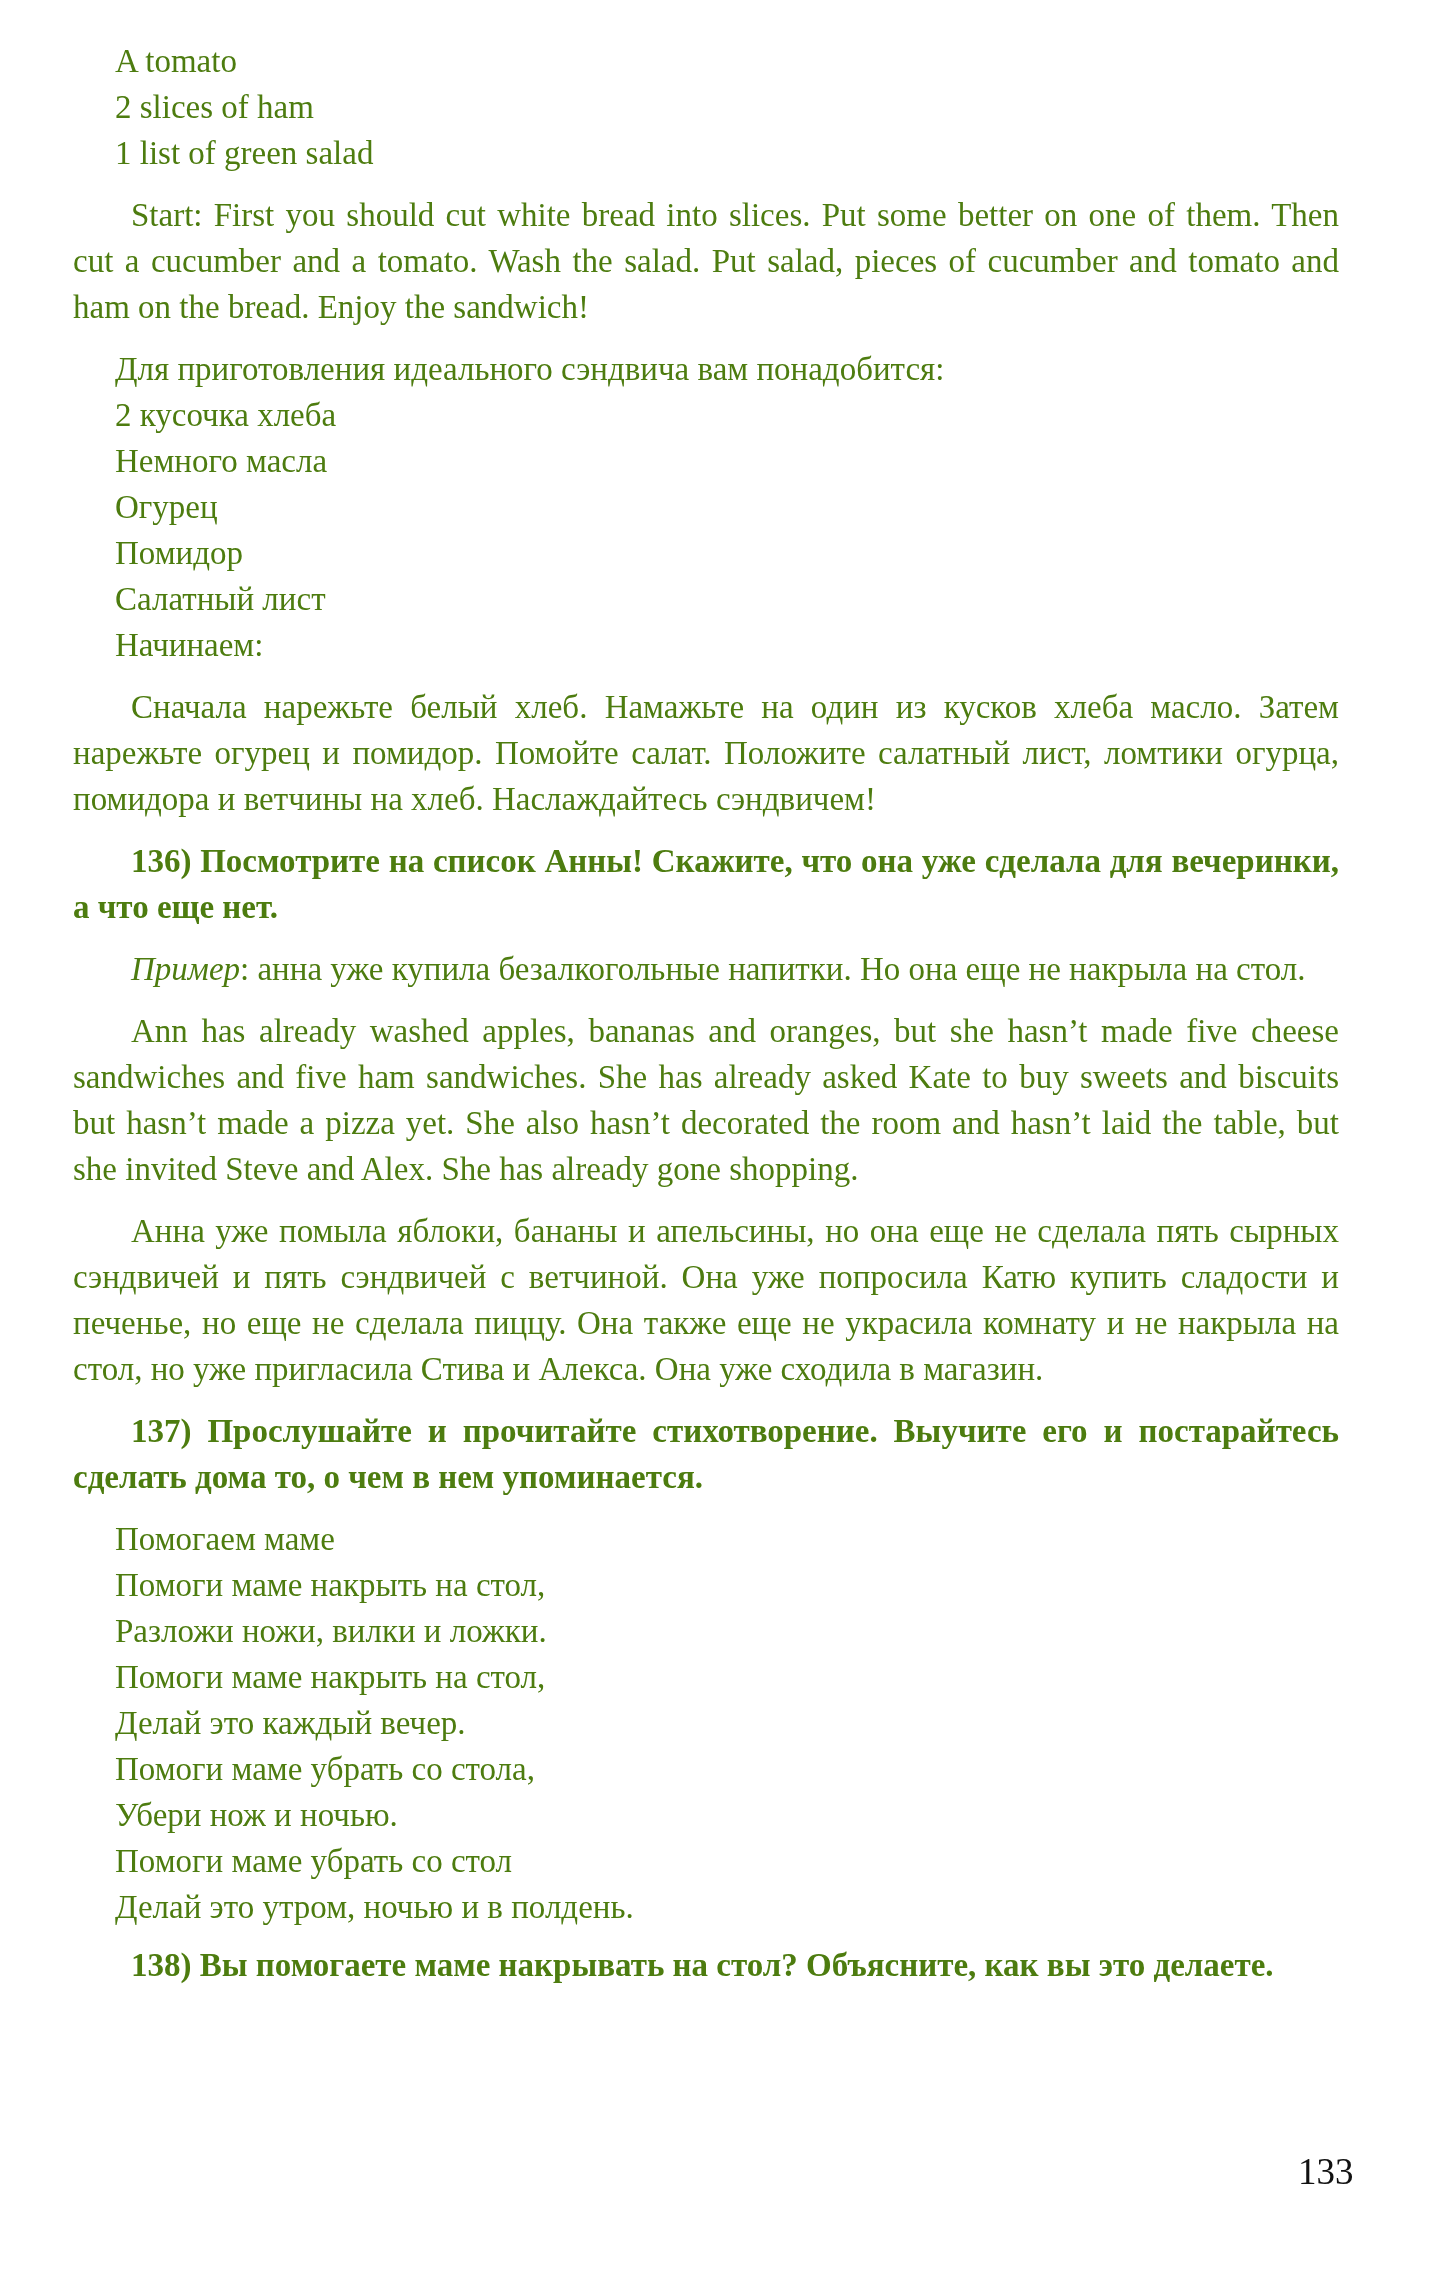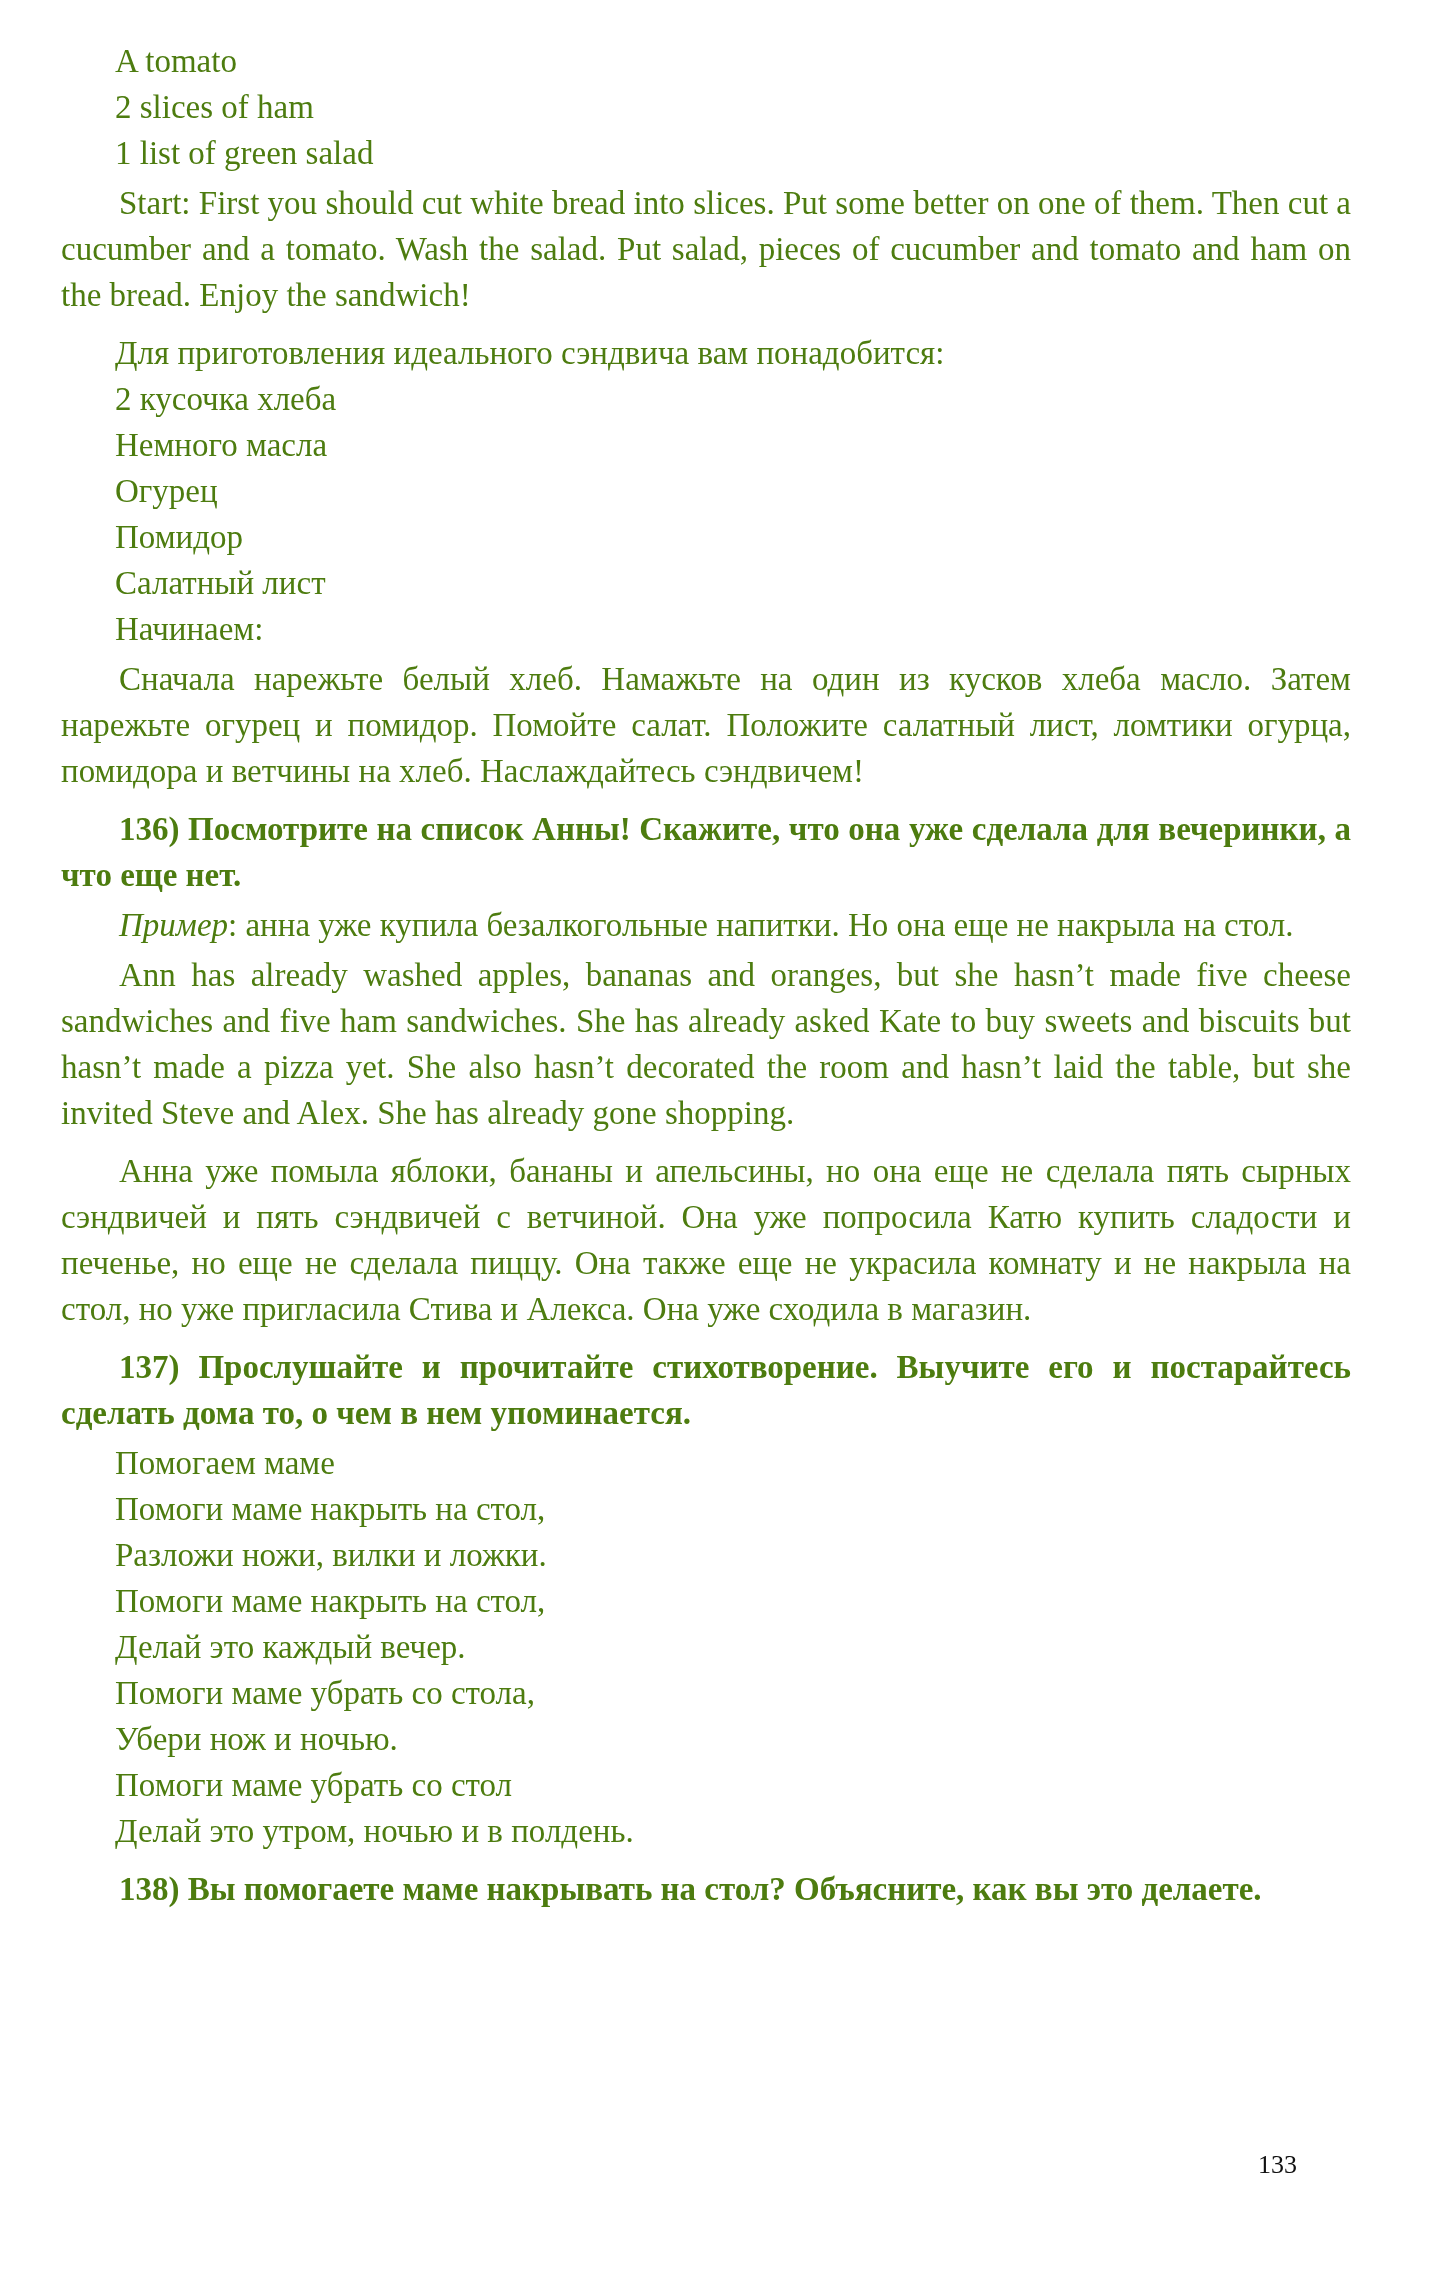--- a/index.html
+++ b/index.html
@@ -2,27 +2,27 @@
 <html><head>
   <meta charset="utf-8">
   <style>
     html, body { margin: 0; padding: 0; background: #ffffff; }
     body { width: 1429px; height: 2271px; position: relative; overflow: hidden; }
     .page {
       position: absolute; left: 57px; top: 38px; width: 1298px;
       font-family: "Liberation Serif", serif; font-size: 33px; line-height: 46px; color: #4d7c0f;
     }
     .line { display: block; padding-left: 58px; white-space: nowrap; }
-    .para { display: block; text-indent: 58px; text-align: justify; margin: 4px; }
+    .para { display: block; text-indent: 58px; text-align: justify; margin: 16px; }
     .gap { margin-top: 12px; }
     .bold { font-weight: bold; }
     .it { font-style: italic; }
     .page-number {
-      position: absolute; left: 1258px; top: 2150px;
-      font-family: "Liberation Serif", serif; font-size: 26px; color: #111111;
+      position: absolute; left: 1298px; top: 2150px;
+      font-family: "Liberation Serif", serif; font-size: 37px; color: #111111;
     }
   </style>
 </head>
 <body>
 
 <div class="page">
   <span class="line">A tomato</span>
   <span class="line">2 slices of ham</span>
   <span class="line">1 list of green salad</span>
   <p class="para">Start: First you should cut white bread into slices. Put some better on one of them. Then cut a cucumber and a tomato. Wash the salad. Put salad, pieces of cucumber and tomato and ham on the bread. Enjoy the sandwich!</p>

